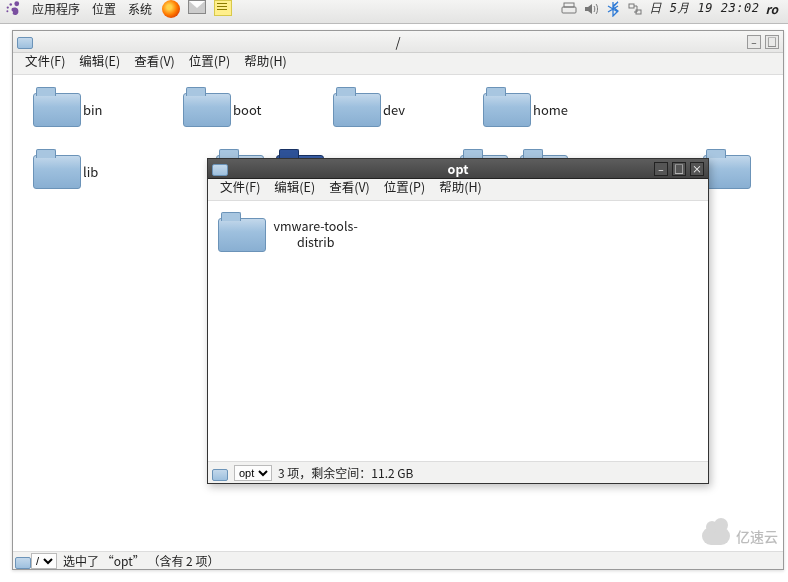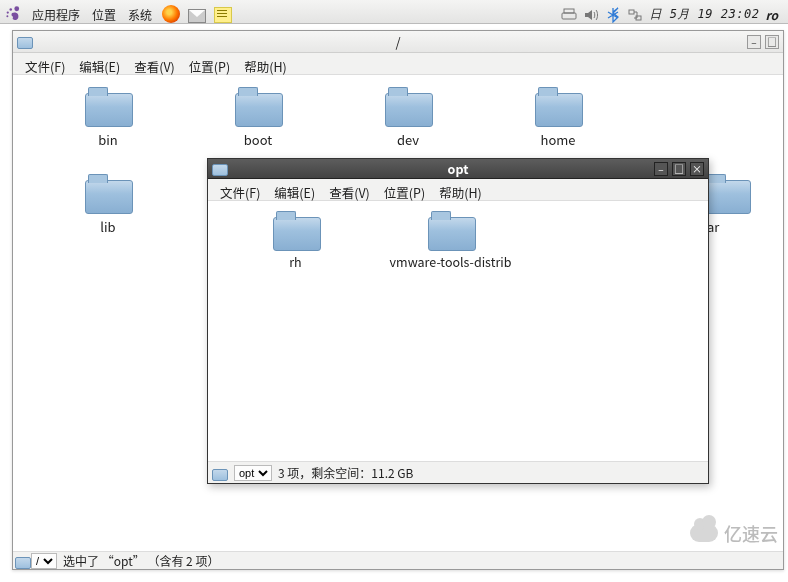--- a/index.html
+++ b/index.html
@@ -13,21 +13,21 @@
     overflow: hidden;
     position: relative;
     color: #222;
   }
   
   .panel {
     height: 24px;
     background: linear-gradient(#f4f4f3, #e4e4e3);
     border-bottom: 1px solid #bbb;
     display: flex;
-    align-items: flex-end;
+    align-items: flex-start;
     padding: 0 4px;
     font-size: 12px;
   }
   .panel .pmenu { padding: 0 6px; cursor: default; }
   .panel .spacer { flex: 1; }
   .panel .tray { display: flex; align-items: center; gap: 6px; padding-right: 6px; font-style: italic; }
   .panel .clock { font-family: monospace; letter-spacing: .5px; }
   .gnome-foot {
     width: 18px; height: 18px; display:inline-block; margin-right:4px;
   }
@@ -54,31 +54,31 @@
     border-bottom: 1px solid #cfcfce;
     display:flex; align-items:center; padding:0 4px;
   }
   .titlebar .twicon { width:16px; height:14px; margin-right:6px; display:inline-flex; }
   .tw-controls { margin-left:auto; display:flex; gap:4px; }
   .tw-btn { width:14px; height:14px; border:1px solid #999; background:#e9e9e8; font-size:10px; line-height:12px; text-align:center; color:#333; }
   .tw-title { position:absolute; left:50%; transform:translateX(-50%); font-size:13px; }
   .menubar {
     height: 22px; padding: 2px 6px; display:flex; gap:2px;
     background:#f2f2f1; border-bottom:1px solid #ddd;
-    font-size: 12.5px; align-items:flex-start; color:#222;
+    font-size: 12.5px; align-items:flex-end; color:#222;
   }
   .menubar span { padding: 2px 6px; }
   .content {
     position:absolute; left:0; right:0; top:44px; bottom:18px;
     background:#fff; overflow:hidden;
   }
   .iconview { display:flex; flex-wrap:wrap; padding:14px 20px; gap-row:20px;}
   .fitem {
     width: 150px; text-align:center; margin-bottom: 26px;
-    display:flex; flex-direction:column; align-items:center;
+    display:flex; flex-direction:row; align-items:center;
   }
   .fitem .lbl { margin-top:4px; font-size:13px; padding:1px 4px; border-radius:2px; }
   .fitem.sel .lbl { background:#3b6ea5; color:#fff; }
   .folder-icon {
     width: 46px; height: 36px; position: relative;
   }
   .folder-icon::before {
     content:""; position:absolute; left:0; top:4px; width:46px; height:32px;
     background: linear-gradient(#c3d8eb,#9ec0de 40%,#89afd2);
     border:1px solid #6b93b8; border-radius:3px;
@@ -123,21 +123,21 @@
   .archive-icon::before {
     content:""; position:absolute; left:0; right:0; top:0; height:10px;
     background:linear-gradient(#c9983e,#b6842c); border-bottom:1px solid #a97d2e;
   }
   .pathbar {
     position:absolute; left:0; right:0; bottom:0; height:22px;
     background:#f2f2f1; border-top:1px solid #ddd;
     display:flex; align-items:center; padding:0 4px; gap:6px; font-size:12px;
   }
   .watermark {
-    position:absolute; right:10px; bottom:36px; font-size:18px; color:#bcbcbc;
+    position:absolute; right:10px; bottom:36px; font-size:14px; color:#bcbcbc;
     display:flex; align-items:center; gap:6px; z-index:10; font-weight:500;
   }
   .watermark .cloud {
     width:28px; height:18px; border-radius:10px; background:#d7d7d7; position:relative;
   }
   .watermark .cloud::before{content:"";position:absolute;left:4px;top:-6px;width:12px;height:12px;background:#d7d7d7;border-radius:50%;}
   .watermark .cloud::after{content:"";position:absolute;left:12px;top:-9px;width:14px;height:14px;background:#d7d7d7;border-radius:50%;}
 </style>
 </head>
 <body>
@@ -274,24 +274,20 @@
     <span>文件(F)</span>
     <span>编辑(E)</span>
     <span>查看(V)</span>
     <span>位置(P)</span>
     <span>帮助(H)</span>
   </div>
   <div class="content">
     <div class="iconview" id="opt-icons">
         <div class="fitem">
           <div class="folder-icon"></div>
-          <div class="lbl">rh</div>
-        </div>
-        <div class="fitem">
-          <div class="folder-icon"></div>
           <div class="lbl">vmware-tools-distrib</div>
         </div>
       </div>
   </div>
   <div class="pathbar">
     <span class="crumb-folder"></span>
     <select><option>opt</option></select>
     <span>3 项，剩余空间：11.2 GB</span>
   </div>
 </div>

